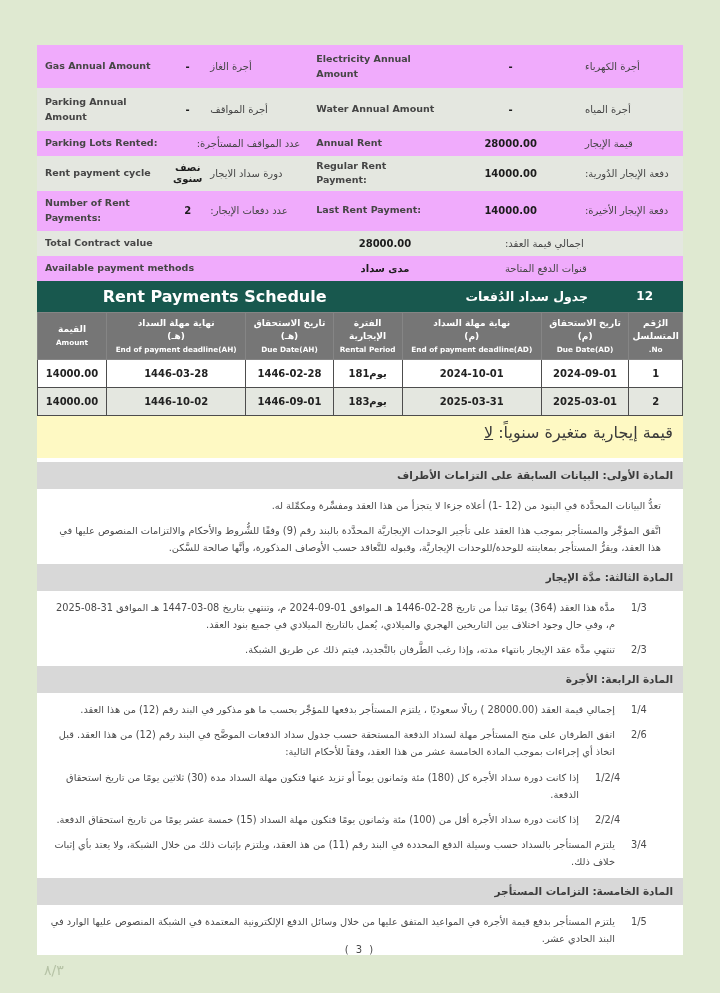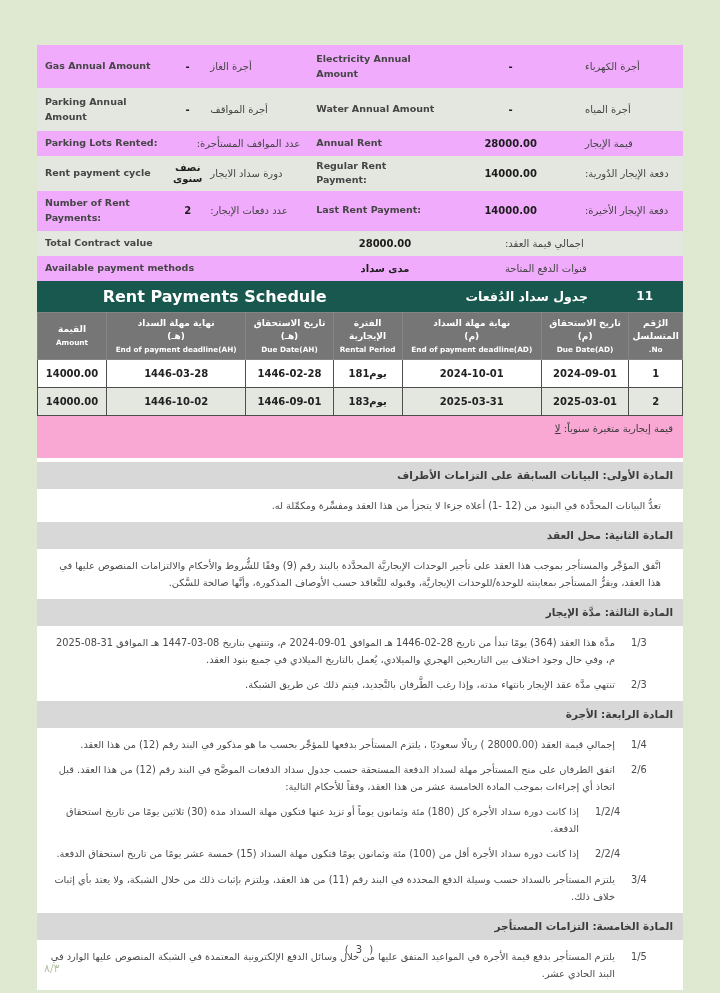--- a/index.html
+++ b/index.html
@@ -44,39 +44,39 @@
   }
   table.sched th .h-ar{font-size:9px;direction:rtl;line-height:1.5;}
   table.sched th .h-en{font-size:7.3px;font-weight:bold;direction:ltr;line-height:1.6;}
   table.sched td{
     border:1px solid #4d4d4d;background:#ffffff;text-align:center;
     font-size:10px;font-weight:bold;color:#222;padding:8px 2px;
   }
   table.sched tr.shaded td{background:#e4e7e0;}
   .c0{width:10.5%}.c1{width:22%}.c2{width:13.5%}.c3{width:10.5%}.c4{width:22%}.c5{width:13.5%}.c6{width:8%}
 
-  .note-row{background:#f9a8d4;direction:rtl;text-align:right;padding:7px 10px 24px;font-size:10px;color:#3a3a3a;}
+  .note-row{background:#fef9c3;direction:rtl;text-align:right;padding:7px 10px 16px;font-size:16px;color:#3a3a3a;}
   .note-val{text-decoration:underline;}
 
   
   .articles{background:#fff;padding-bottom:4px;}
   .art-title{
     background:#d8d8d8;direction:rtl;text-align:right;
     padding:6px 10px;margin:4px 0;
     font-size:10.5px;font-weight:bold;color:#3c3c3c;line-height:1.4;
   }
   .clause{display:flex;direction:rtl;padding:4px 20px 4px 12px;background:#fff;}
   .clause-no{flex:none;min-width:32px;margin-left:16px;direction:ltr;text-align:left;font-size:9.8px;color:#4a4a4a;line-height:1.75;}
   .clause-tx{flex:1;font-size:9.8px;color:#4a4a4a;line-height:1.75;text-align:right;}
   .clause.indent{padding-right:56px;}
   .clause.plain{padding-right:22px;}
 
   
   .page-num{position:absolute;left:0;width:100%;top:944px;text-align:center;font-size:10px;color:#4a4a4a;letter-spacing:2px;}
-  .corner{position:absolute;left:44px;top:962px;font-size:11px;color:#b6c3a6;direction:ltr;}
+  .corner{position:absolute;left:44px;top:962px;font-size:14px;color:#b6c3a6;direction:ltr;}
 </style>
 </head>
 <body>
 
 <div class="doc">
 
   <div id="form">
       <div class="form-row r-tall">
         <div class="fhalf half-l">
           <span class="f-en">Gas Annual Amount</span>
@@ -149,21 +149,21 @@
           <span class="f-en">Available payment methods</span>
           <span class="f-val">مدى سداد</span>
           <span class="f-ar">قنوات الدفع المتاحة</span>
         </div>
       </div>
     </div>
 
   <div class="section-bar">
     <span class="bar-en">Rent Payments Schedule</span>
     <span class="bar-ar">جدول سداد الدُفعات</span>
-    <span class="bar-no">11</span>
+    <span class="bar-no">12</span>
   </div>
 
   <table class="sched">
     <thead>
         <tr id="sched-head">
           <th class="c0">
             <div class="h-ar">القيمة</div>
             <div class="h-en">Amount</div>
           </th>
           <th class="c1">
@@ -223,21 +223,20 @@
     <span>قيمة إيجارية متغيرة سنوياً:</span>
     <span class="note-val">لا</span>
   </div>
 
 
   <div class="articles" id="articles">
       <div class="art-title">المادة الأولى: البيانات السابقة على التزامات الأطراف</div>
       <div class="clause plain">
         <div class="clause-tx">تعدُّ البيانات المحدَّدة في البنود من (⁦1- 12⁩) أعلاه جزءا لا يتجزأ من هذا العقد ومفسِّرة ومكمِّلة له.</div>
       </div>
-      <div class="art-title">المادة الثانية: محل العقد</div>
       <div class="clause plain">
         <div class="clause-tx">اتَّفق المؤجِّر والمستأجر بموجب هذا العقد على تأجير الوحدات الإيجاريَّة المحدَّدة بالبند رقم (9) وفقًا للشُّروط والأحكام والالتزامات المنصوص عليها في هذا العقد، ويقرُّ المستأجر بمعاينته للوحدة/للوحدات الإيجاريَّة، وقبوله للتَّعاقد حسب الأوصاف المذكورة، وأنَّها صالحة للسَّكن.</div>
       </div>
       <div class="art-title">المادة الثالثة: مدَّة الإيجار</div>
       <div class="clause">
         <span class="clause-no">1/3</span>
         <div class="clause-tx">مدَّة هذا العقد (364) يومًا تبدأ من تاريخ 28-02-1446 هـ الموافق 01-09-2024 م، وتنتهي بتاريخ 08-03-1447 هـ الموافق 31-08-2025 م، وفي حال وجود اختلاف بين التاريخين الهجري والميلادي، يُعمل بالتاريخ الميلادي في جميع بنود العقد.</div>
       </div>
       <div class="clause">
         <span class="clause-no">2/3</span>

